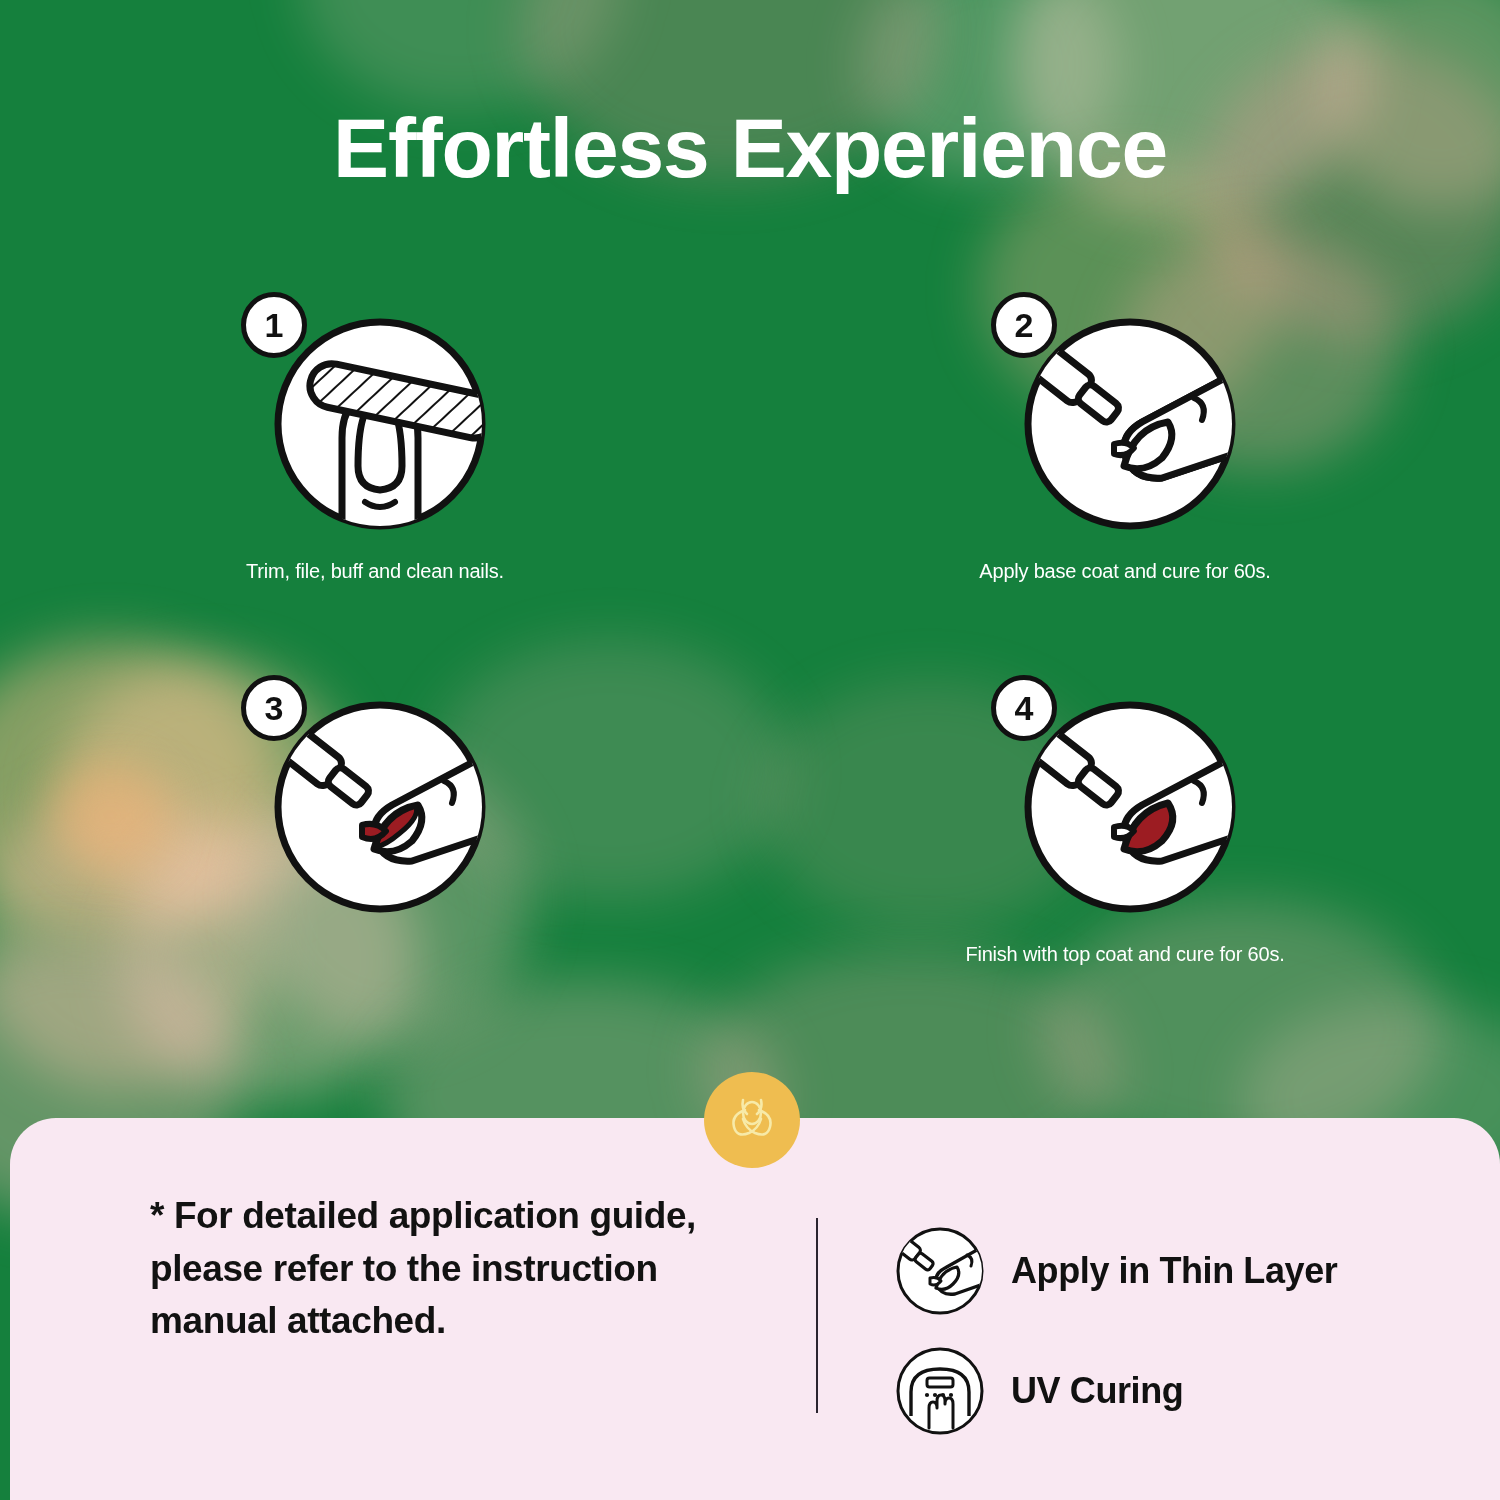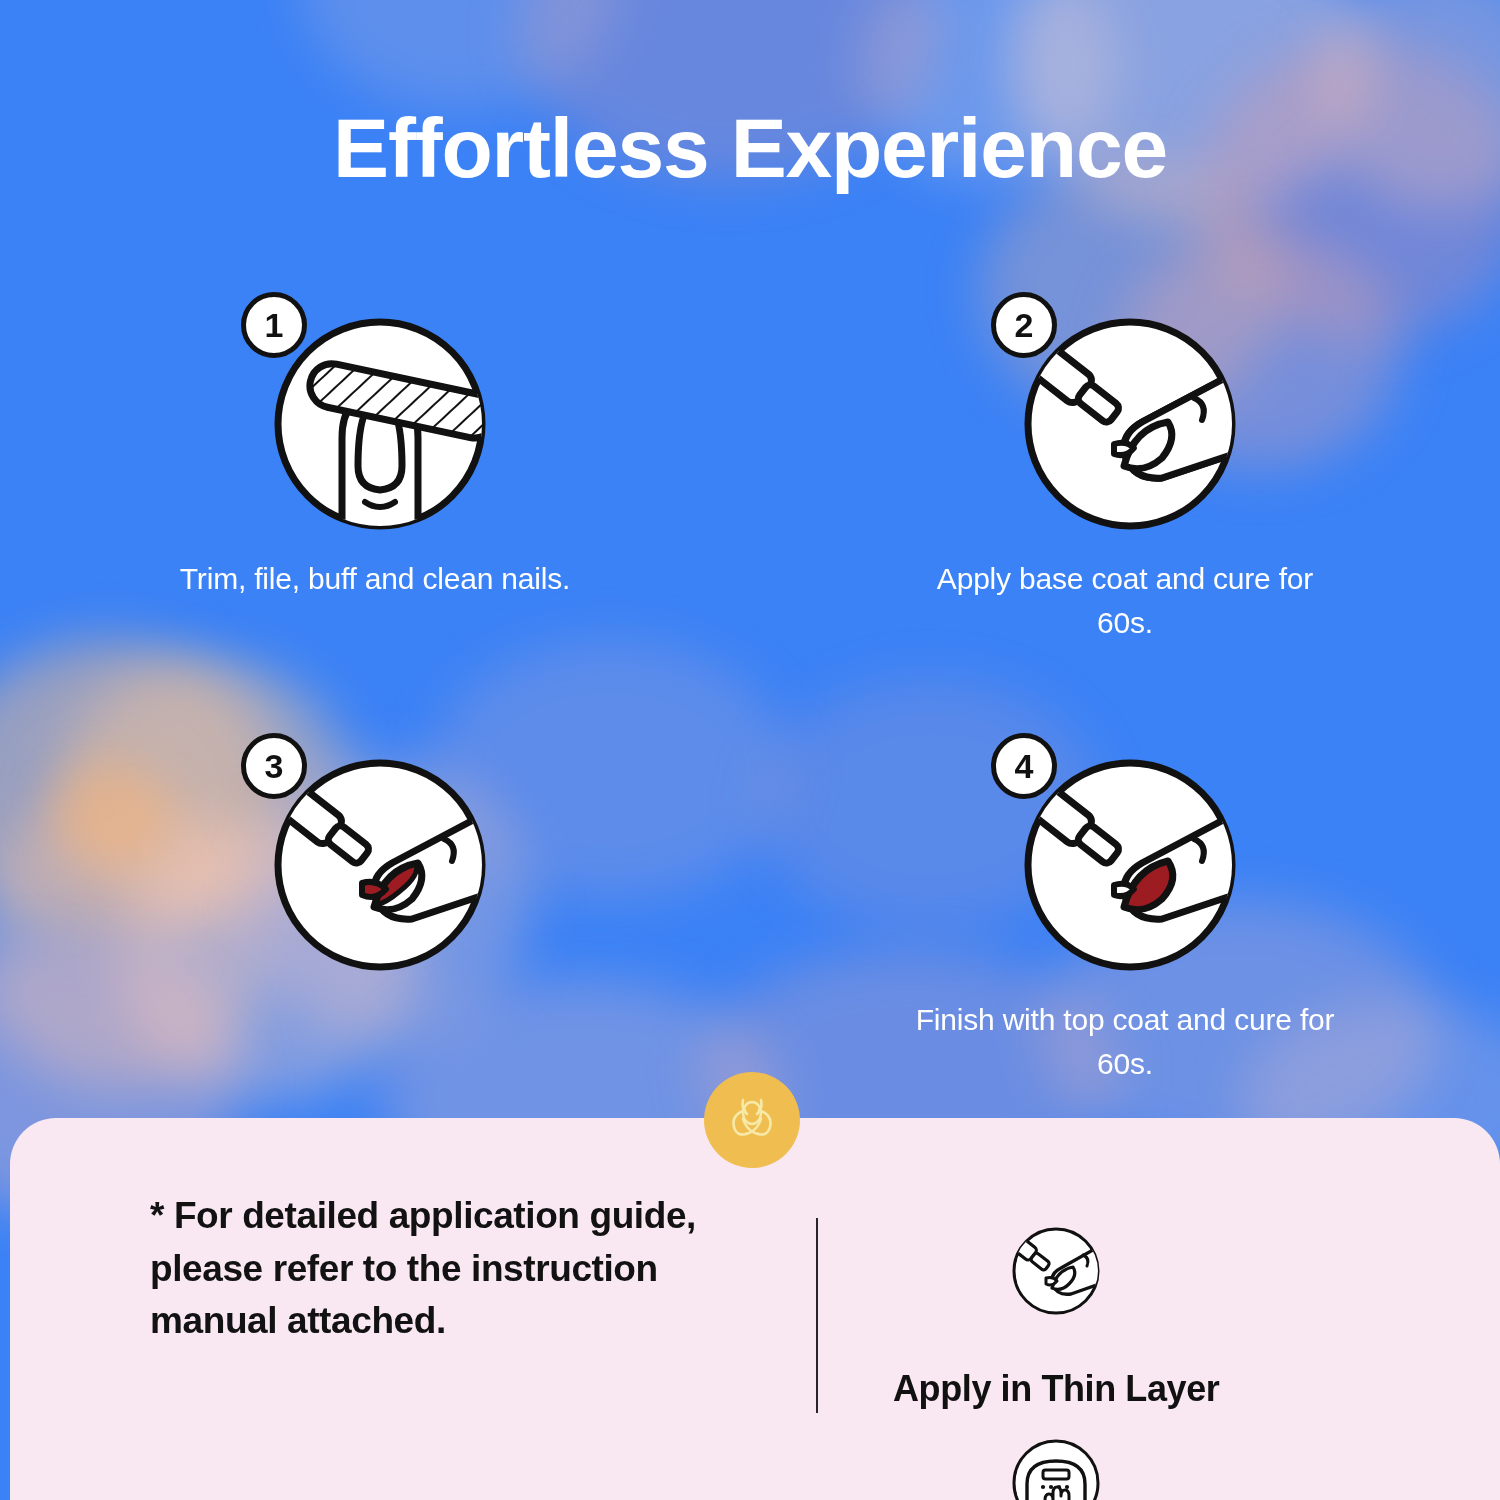--- a/index.html
+++ b/index.html
@@ -10,21 +10,21 @@
     width: 1500px;
     height: 1500px;
     font-family: "Liberation Sans", sans-serif;
     overflow: hidden;
   }
 
   #poster {
     position: relative;
     width: 1500px;
     height: 1500px;
-    background: #3b82f6;
+    background: #15803d;
     overflow: hidden;
   }
 
   
   .floral-layer {
     position: absolute;
     pointer-events: none;
   }
   .blob {
     position: absolute;
@@ -90,21 +90,21 @@
     font-size: 34px;
     font-weight: bold;
     color: #111111;
     z-index: 3;
   }
   .step-caption {
     margin-top: 22px;
     width: 440px;
     text-align: center;
     color: #ffffff;
-    font-size: 30px;
+    font-size: 20px;
     font-weight: 400;
     line-height: 1.45;
     letter-spacing: -0.2px;
   }
 
   
   .bottom-panel {
     position: absolute;
     left: 10px;
     top: 1118px;
@@ -156,22 +156,21 @@
     position: absolute;
     left: 893px;
     top: 1224px;
     display: flex;
     flex-direction: column;
     gap: 26px;
   }
   .tip {
     display: flex;
     align-items: center;
-    gap: 50px;
-    flex-direction: column;
+    gap: 24px;
   }
   .tip-icon {
     width: 94px;
     height: 94px;
     flex: 0 0 94px;
   }
   .tip-label {
     color: #111111;
     font-size: 36px;
     font-weight: bold;

